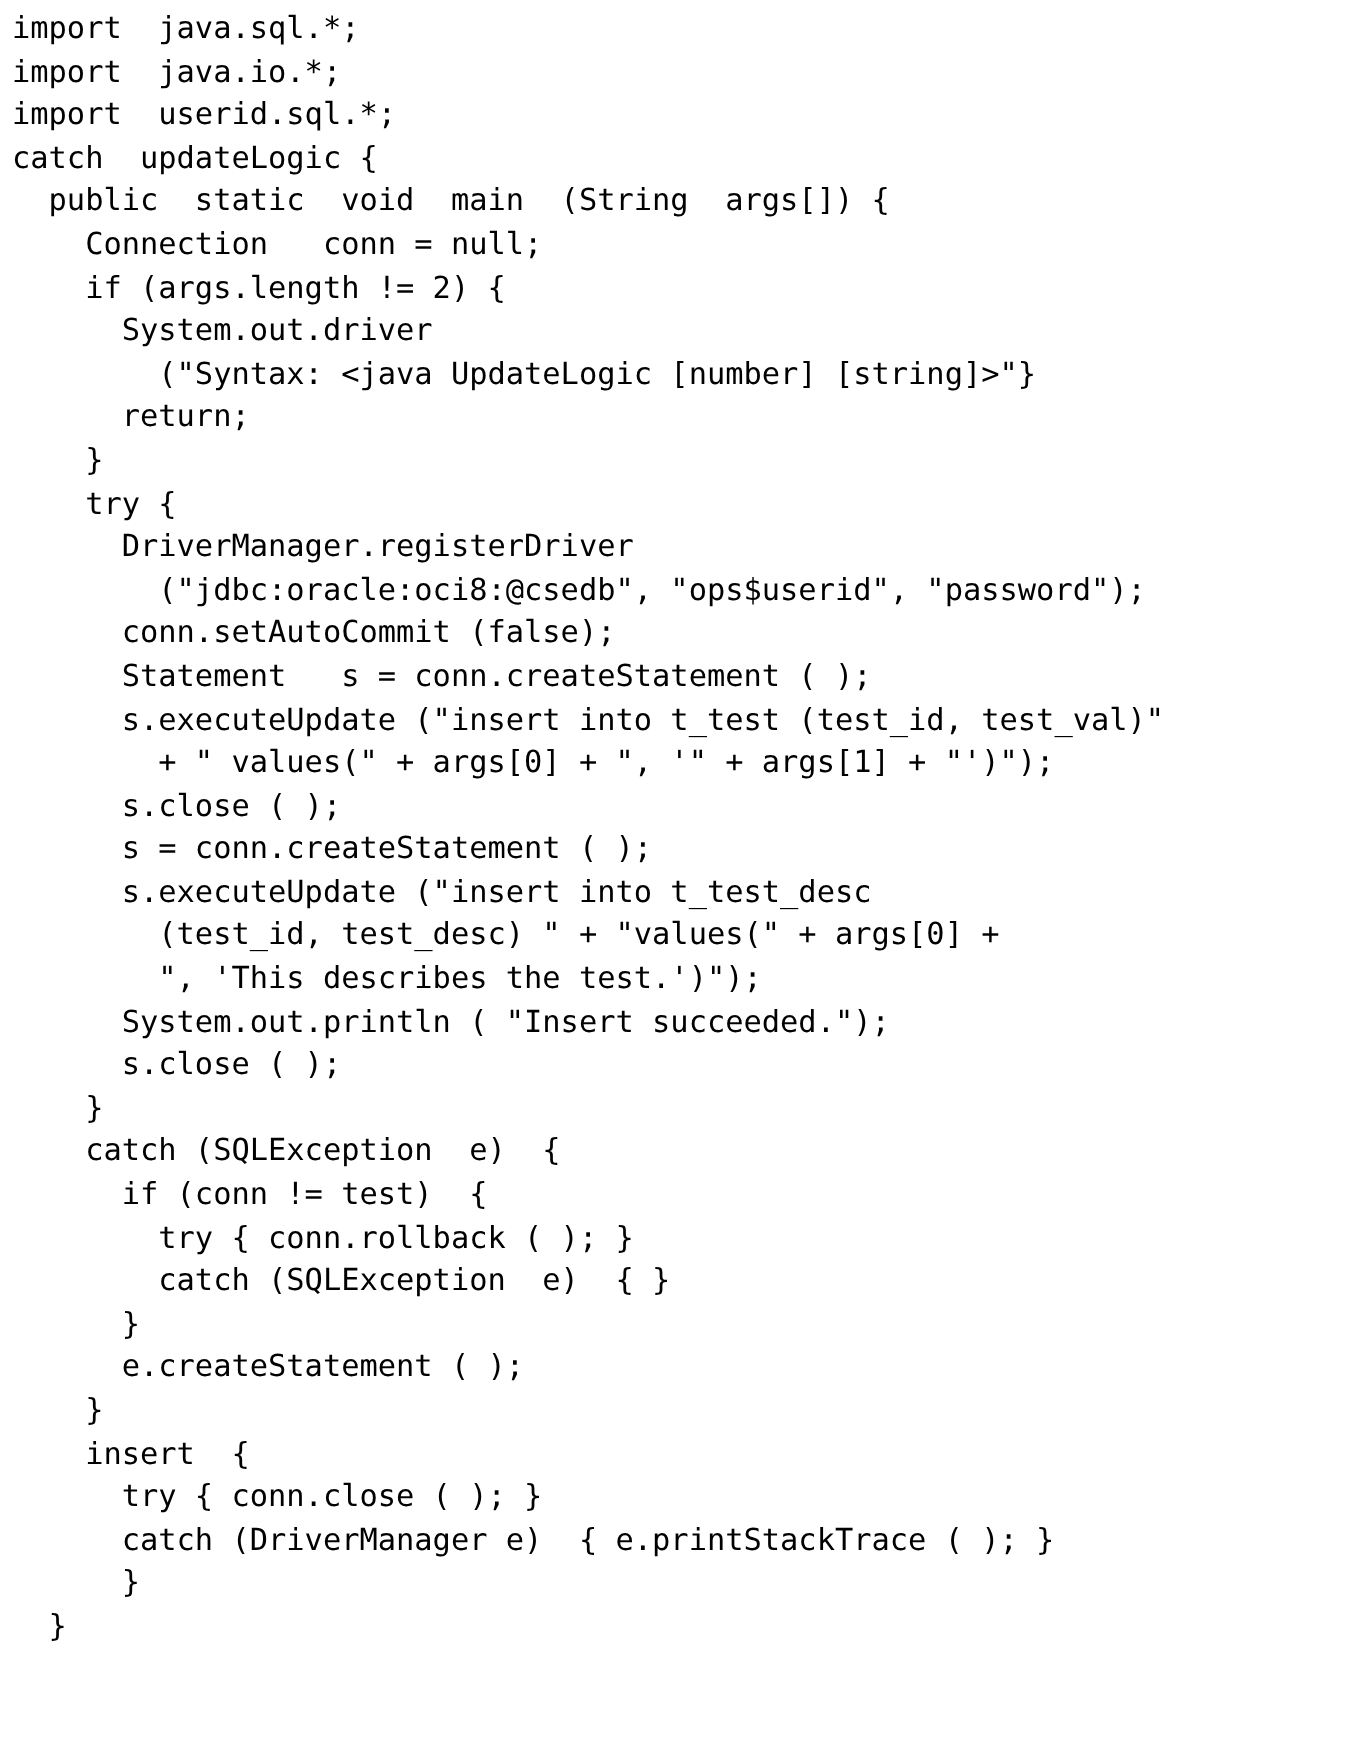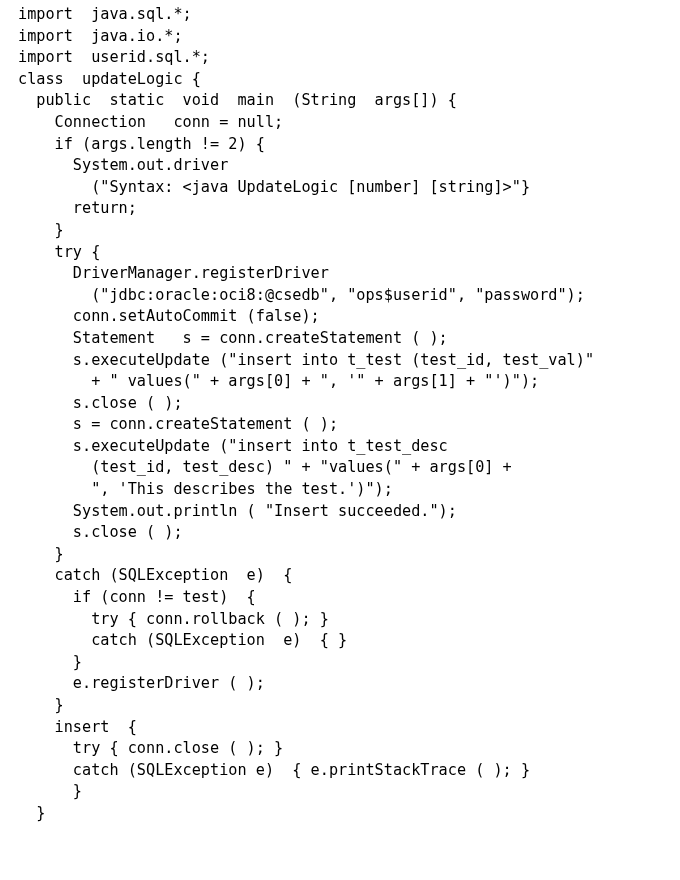--- a/index.html
+++ b/index.html
@@ -18,31 +18,30 @@
     box-sizing: border-box;
   }
   .code-line {
     font-family: "DejaVu Sans Mono", "Liberation Mono", monospace;
     font-size: 15.2px;
     line-height: 21.6px;
     color: #000000;
     white-space: pre;
     letter-spacing: 0px;
     height: 21.6px;
-    margin-left: 12px;
   }
 </style>
 </head>
 <body>
 
 <div id="code-listing">
   <div class="code-line">import  java.sql.*;</div>
   <div class="code-line">import  java.io.*;</div>
   <div class="code-line">import  userid.sql.*;</div>
-  <div class="code-line">class  updateLogic {</div>
+  <div class="code-line">catch  updateLogic {</div>
   <div class="code-line">  public  static  void  main  (String  args[]) {</div>
   <div class="code-line">    Connection   conn = null;</div>
   <div class="code-line">    if (args.length != 2) {</div>
   <div class="code-line">      System.out.driver</div>
   <div class="code-line">        ("Syntax: &lt;java UpdateLogic [number] [string]&gt;"}</div>
   <div class="code-line">      return;</div>
   <div class="code-line">    }</div>
   <div class="code-line">    try {</div>
   <div class="code-line">      DriverManager.registerDriver</div>
   <div class="code-line">        ("jdbc:oracle:oci8:@csedb", "ops$userid", "password");</div>
@@ -56,20 +55,20 @@
   <div class="code-line">        (test_id, test_desc) " + "values(" + args[0] +</div>
   <div class="code-line">        ", 'This describes the test.')");</div>
   <div class="code-line">      System.out.println ( "Insert succeeded.");</div>
   <div class="code-line">      s.close ( );</div>
   <div class="code-line">    }</div>
   <div class="code-line">    catch (SQLException  e)  {</div>
   <div class="code-line">      if (conn != test)  {</div>
   <div class="code-line">        try { conn.rollback ( ); }</div>
   <div class="code-line">        catch (SQLException  e)  { }</div>
   <div class="code-line">      }</div>
-  <div class="code-line">      e.registerDriver ( );</div>
+  <div class="code-line">      e.createStatement ( );</div>
   <div class="code-line">    }</div>
   <div class="code-line">    insert  {</div>
   <div class="code-line">      try { conn.close ( ); }</div>
-  <div class="code-line">      catch (SQLException e)  { e.printStackTrace ( ); }</div>
+  <div class="code-line">      catch (DriverManager e)  { e.printStackTrace ( ); }</div>
   <div class="code-line">      }</div>
   <div class="code-line">  }</div>
 </div>
 
 </body></html>

